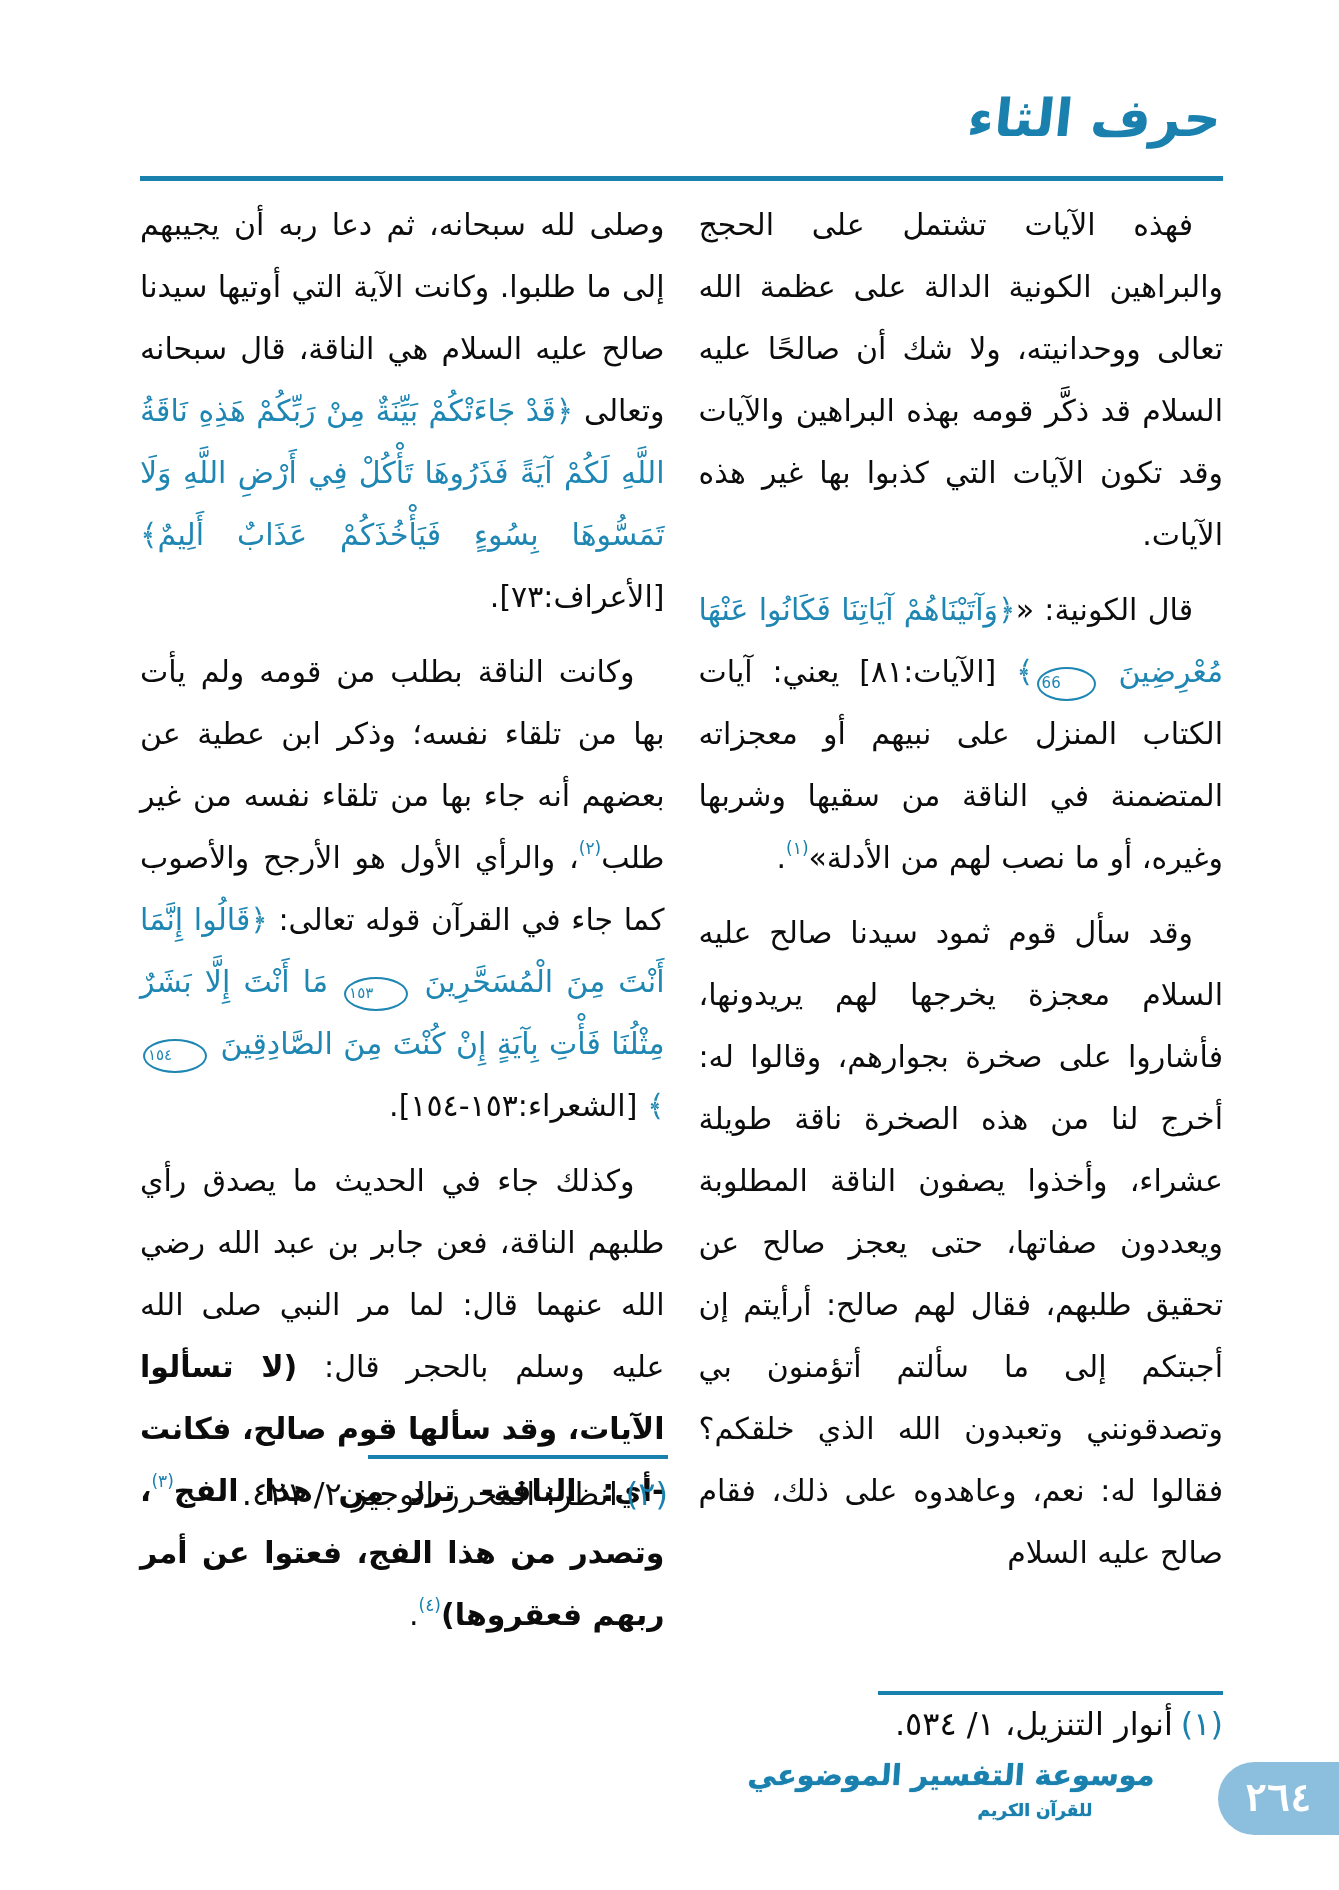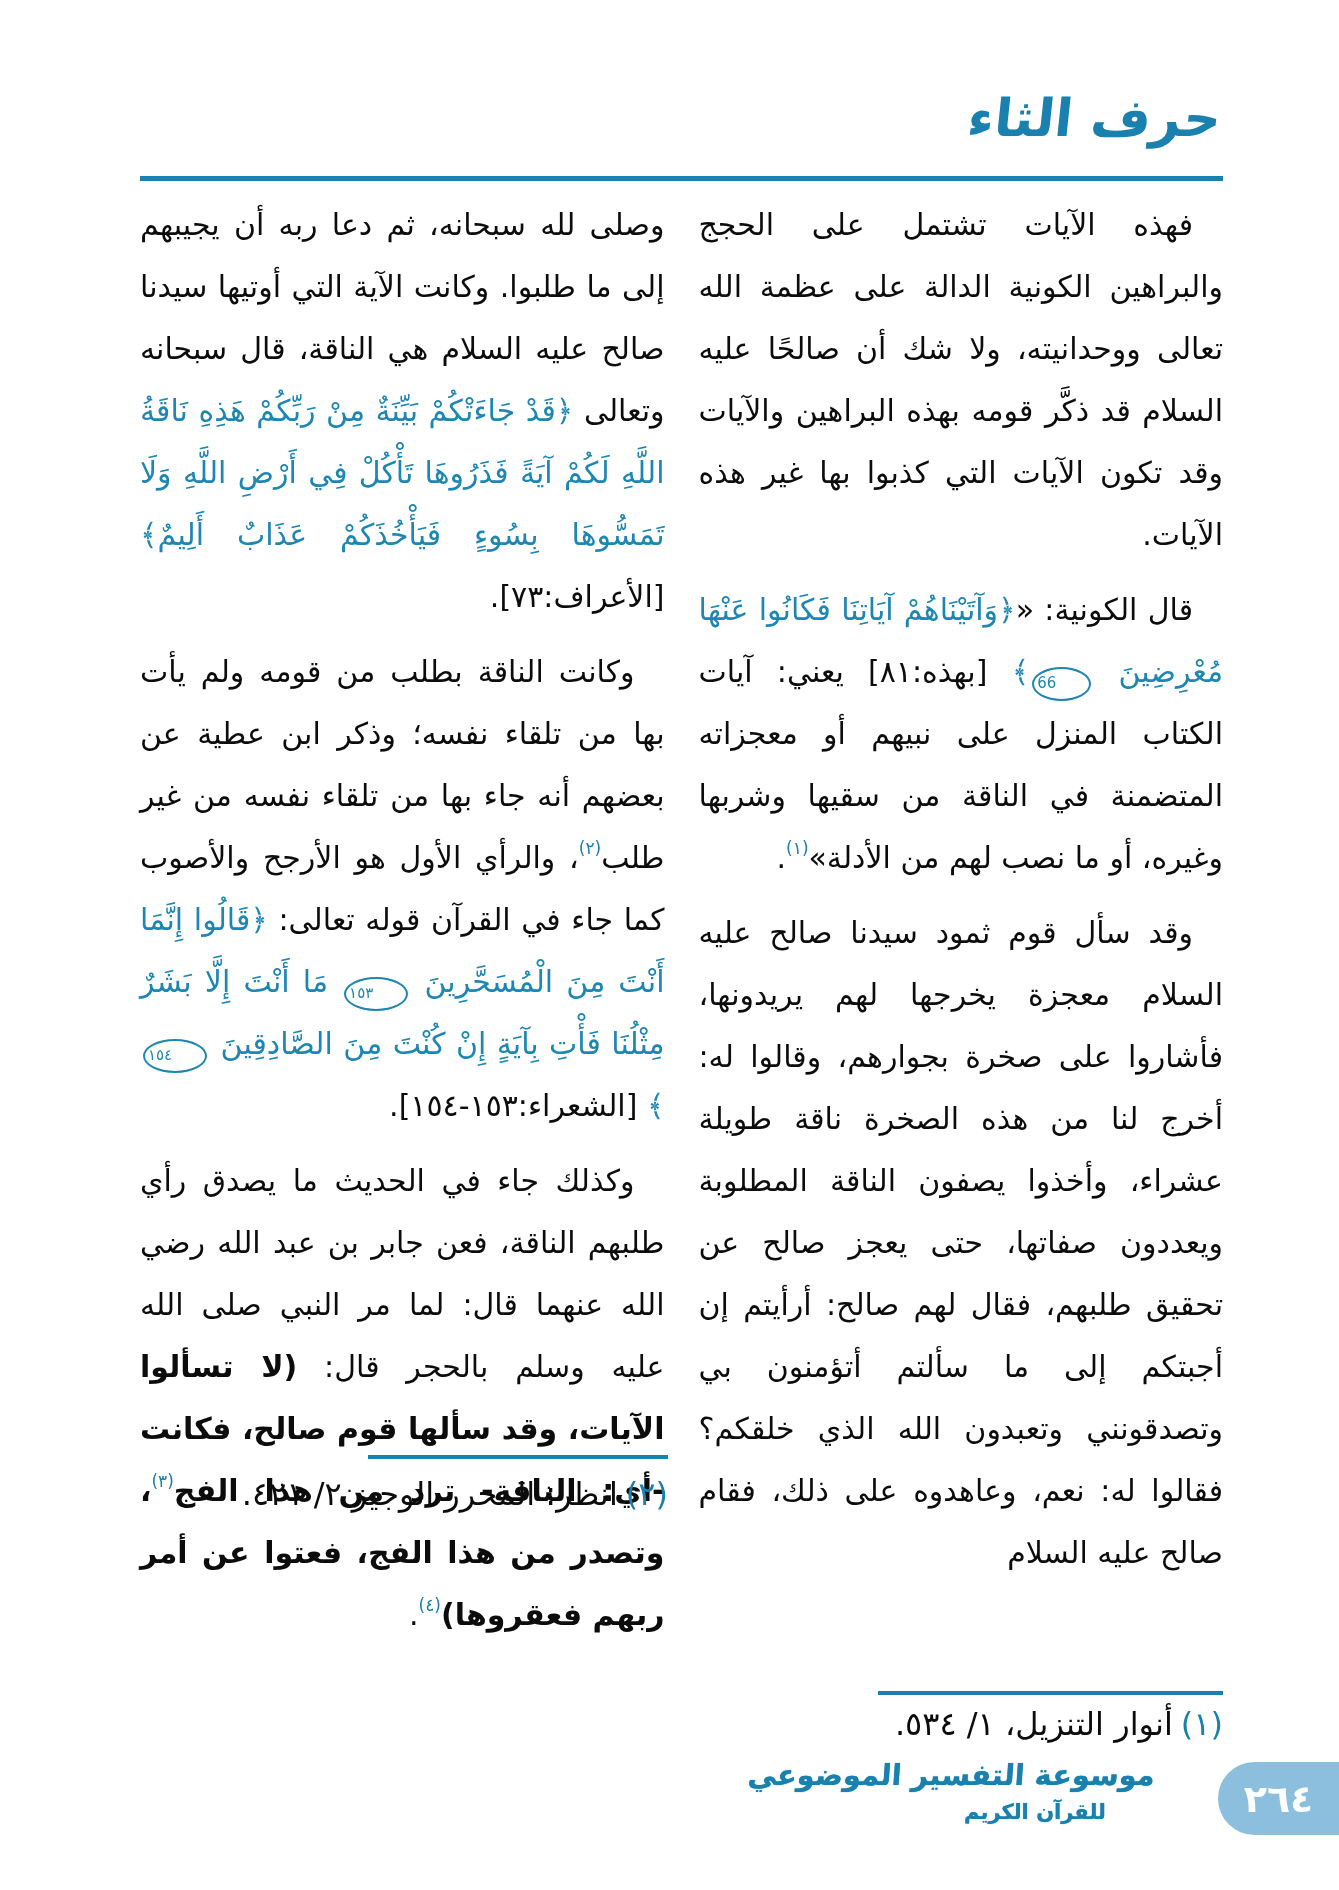--- a/index.html
+++ b/index.html
@@ -60,41 +60,41 @@
     position:absolute;top:1758px;left:915px;width:240px;text-align:center;
     color:var(--accent);
   }
   .logo-title{
     font-size:29px;font-weight:bold;line-height:34px;
     transform:skewX(-4deg);
     text-shadow:0 0 1px var(--accent);
     white-space:nowrap;
   }
   .logo-subtitle{
-    font-size:21px;font-weight:bold;margin-top:8px;
+    font-size:17px;font-weight:bold;margin-top:8px;
     text-shadow:0 0 1px var(--accent);
   }
   .page-badge{
     position:absolute;top:1762px;right:0;width:121px;height:73px;
     background:var(--badge_bg);border-radius:37px 0 0 37px;
     display:flex;align-items:center;justify-content:center;
-    color:var(--badge_text);font-size:38px;font-weight:bold;
+    color:var(--badge_text);font-size:38px;font-weight:bold;font-family:Liberation Mono, monospace;
   }
 </style>
 </head>
 <body>
 
 <div class="chapter-title">حرف الثاء</div>
 <div class="header-rule"></div>
 
 <div class="columns">
 
   <div class="col">
     <p class="para indent"><span>فهذه الآيات تشتمل على الحجج والبراهين الكونية الدالة على عظمة الله تعالى ووحدانيته، ولا شك أن صالحًا عليه السلام قد ذكَّر قومه بهذه البراهين والآيات وقد تكون الآيات التي كذبوا بها غير هذه الآيات.</span></p>
-    <p class="para indent"><span>قال الكونية: «</span><span class="quran">﴿وَآتَيْنَاهُمْ آيَاتِنَا فَكَانُوا عَنْهَا مُعْرِضِينَ </span><span class="medallion">66</span><span class="quran">﴾</span><span> [بهذه:٨١]</span><span> يعني: آيات الكتاب المنزل على نبيهم أو معجزاته المتضمنة في الناقة من سقيها وشربها وغيره، أو ما نصب لهم من الأدلة»</span><sup class="fn-ref">(١)</sup><span>.</span></p>
+    <p class="para indent"><span>قال الكونية: «</span><span class="quran">﴿وَآتَيْنَاهُمْ آيَاتِنَا فَكَانُوا عَنْهَا مُعْرِضِينَ </span><span class="medallion">66</span><span class="quran">﴾</span><span> [الآيات:٨١]</span><span> يعني: آيات الكتاب المنزل على نبيهم أو معجزاته المتضمنة في الناقة من سقيها وشربها وغيره، أو ما نصب لهم من الأدلة»</span><sup class="fn-ref">(١)</sup><span>.</span></p>
     <p class="para indent"><span>وقد سأل قوم ثمود سيدنا صالح عليه السلام معجزة يخرجها لهم يريدونها، فأشاروا على صخرة بجوارهم، وقالوا له: أخرج لنا من هذه الصخرة ناقة طويلة عشراء، وأخذوا يصفون الناقة المطلوبة ويعددون صفاتها، حتى يعجز صالح عن تحقيق طلبهم، فقال لهم صالح: أرأيتم إن أجبتكم إلى ما سألتم أتؤمنون بي وتصدقونني وتعبدون الله الذي خلقكم؟ فقالوا له: نعم، وعاهدوه على ذلك، فقام صالح عليه السلام</span></p>
   </div>
 
   <div class="col">
     <p class="para"><span>وصلى لله سبحانه، ثم دعا ربه أن يجيبهم إلى ما طلبوا. وكانت الآية التي أوتيها سيدنا صالح عليه السلام هي الناقة، قال سبحانه وتعالى </span><span class="quran">﴿قَدْ جَاءَتْكُمْ بَيِّنَةٌ مِنْ رَبِّكُمْ هَذِهِ نَاقَةُ اللَّهِ لَكُمْ آيَةً فَذَرُوهَا تَأْكُلْ فِي أَرْضِ اللَّهِ وَلَا تَمَسُّوهَا بِسُوءٍ فَيَأْخُذَكُمْ عَذَابٌ أَلِيمٌ﴾</span><span> [الأعراف:٧٣].</span></p>
     <p class="para indent"><span>وكانت الناقة بطلب من قومه ولم يأت بها من تلقاء نفسه؛ وذكر ابن عطية عن بعضهم أنه جاء بها من تلقاء نفسه من غير طلب</span><sup class="fn-ref">(٢)</sup><span>، والرأي الأول هو الأرجح والأصوب كما جاء في القرآن قوله تعالى: </span><span class="quran">﴿قَالُوا إِنَّمَا أَنْتَ مِنَ الْمُسَحَّرِينَ </span><span class="medallion">١٥٣</span><span class="quran"> مَا أَنْتَ إِلَّا بَشَرٌ مِثْلُنَا فَأْتِ بِآيَةٍ إِنْ كُنْتَ مِنَ الصَّادِقِينَ </span><span class="medallion">١٥٤</span><span class="quran">﴾</span><span> [الشعراء:١٥٣-١٥٤].</span></p>
     <p class="para indent"><span>وكذلك جاء في الحديث ما يصدق رأي طلبهم الناقة، فعن جابر بن عبد الله رضي الله عنهما قال: لما مر النبي صلى الله عليه وسلم بالحجر قال: </span><span class="hadith">(لا تسألوا الآيات، وقد سألها قوم صالح، فكانت -أي: الناقة- ترد من هذا الفج</span><sup class="fn-ref">(٣)</sup><span class="hadith">، وتصدر من هذا الفج، فعتوا عن أمر ربهم فعقروها)</span><sup class="fn-ref">(٤)</sup><span>.</span></p>
   </div>
 </div>
 

